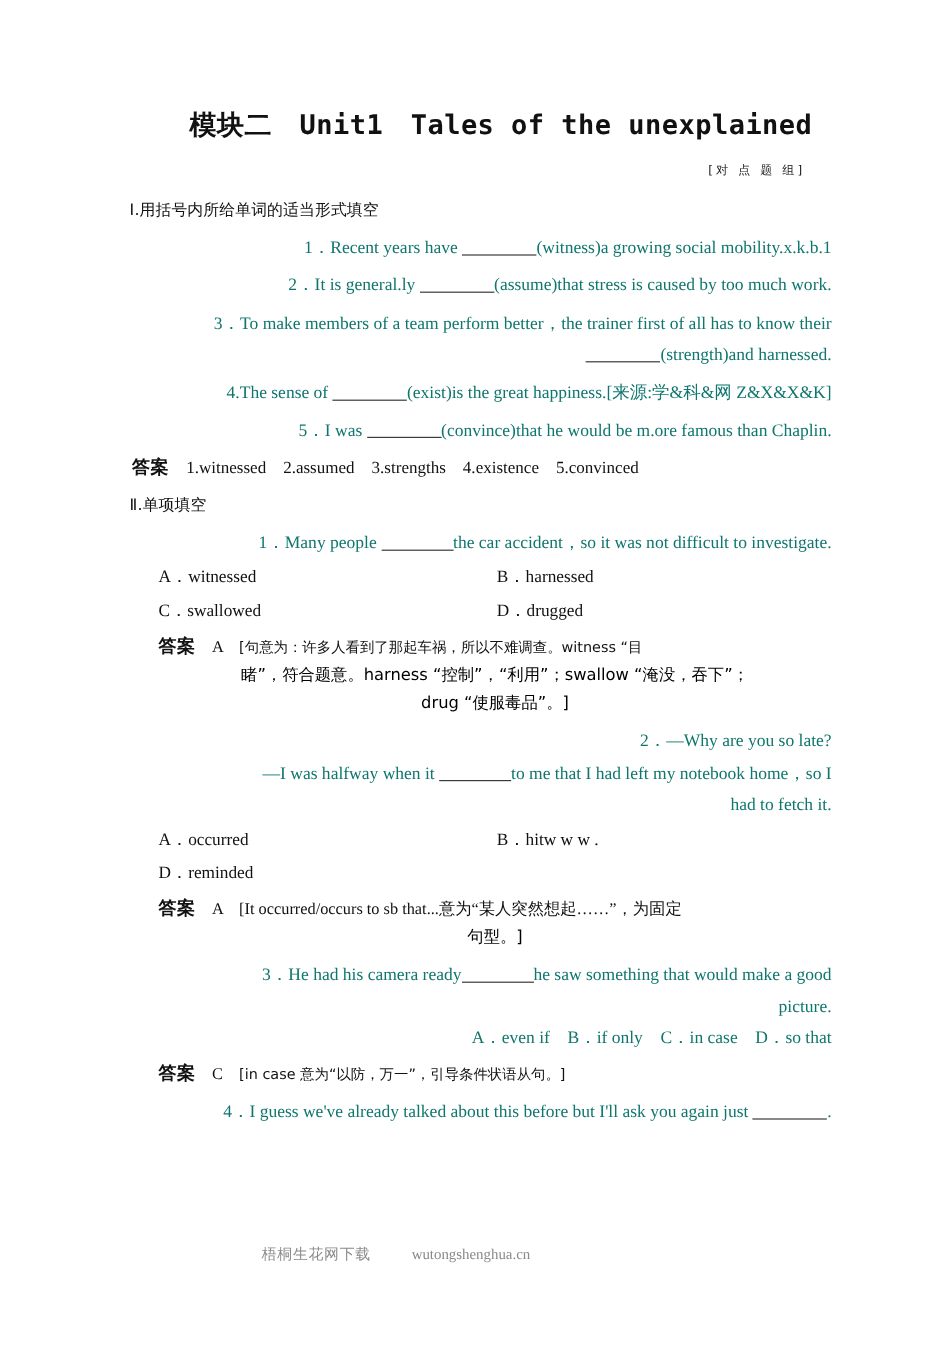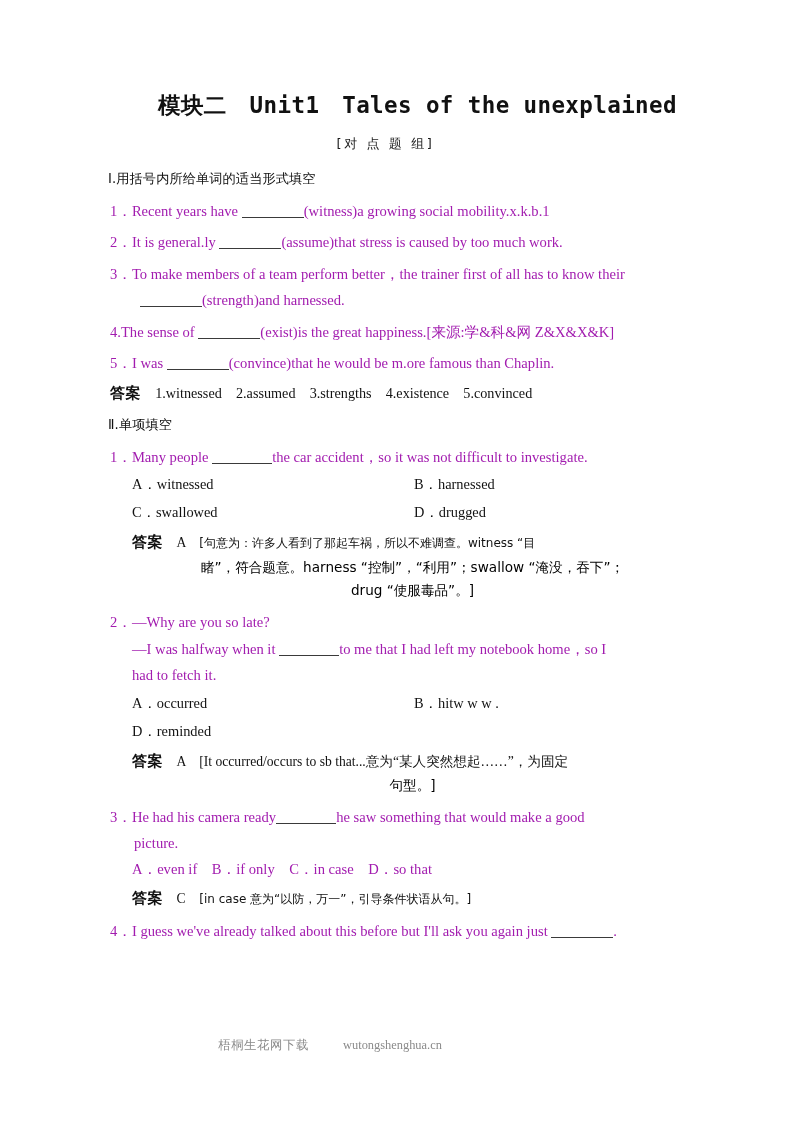--- a/index.html
+++ b/index.html
@@ -37,23 +37,23 @@
     line-height: 1.2;
     white-space: pre;
     color: #111;
     text-align: left;
     padding-left: 58px;
   }
 
   .doc-subtitle {
     margin: 0;
     padding-top: 16px;
-    text-align: center;
-    font-family: "DejaVu Sans", "Liberation Sans", sans-serif;
-    font-size: 13px;
+    text-align: right;
+    font-family: "DejaVu Sans", "Liberation Sans", sans-serif;
+    font-size: 10px;
     letter-spacing: 2.6px;
     color: #1a1a1a;
     padding-right: 22px;
   }
 
   
   .section-heading {
     margin: 0;
     padding-top: 17px;
     font-family: "DejaVu Sans", "Liberation Sans", sans-serif;
@@ -63,23 +63,24 @@
     padding-left: 8px;
   }
   .section-heading.tight { padding-top: 13px; }
 
   
   .row {
     margin: 0;
     padding-top: 13.5px;
     font-size: 14.6px;
     line-height: 1.26;
-    color: #a21caf;
+    color: #0f766e;
     padding-left: 10px;
     white-space: pre-wrap;
+    text-align: right;
   }
   .row.cont {            
     padding-top: 7px;
     padding-left: 40px;
   }
   .row.cont2 {
     padding-top: 7px;
     padding-left: 34px;
   }
   .row.inline-opts {

